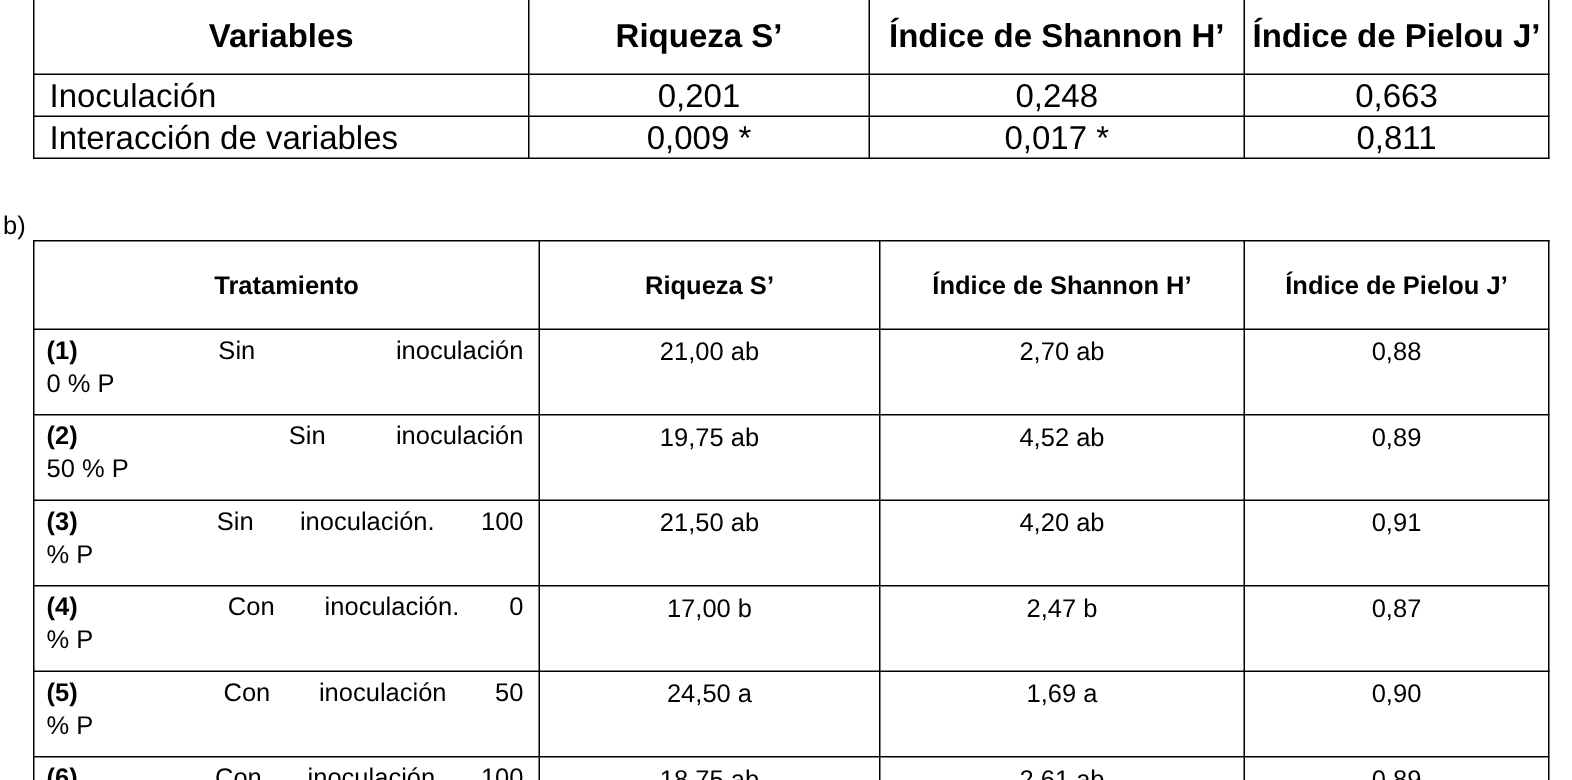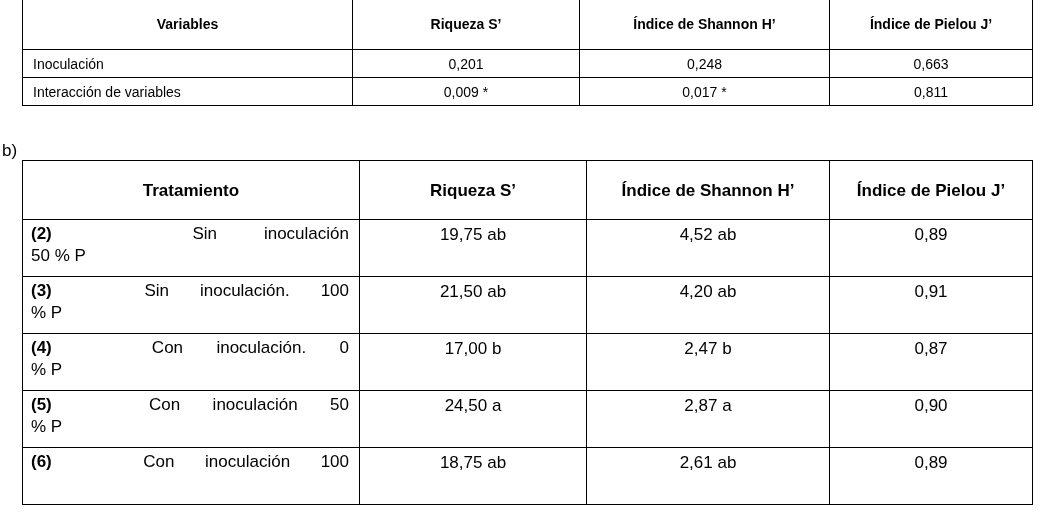--- a/index.html
+++ b/index.html
@@ -27,21 +27,21 @@
     position: absolute;
     left: 22px;
     top: -2px;
     width: 1010px;
     border-collapse: collapse;
     table-layout: fixed;
   }
   .table-a td, .table-a th {
     border: 1px solid #000000;
     padding: 2px 4px;
-    font-size: 14px;
+    font-size: 22px;
     vertical-align: middle;
   }
   .table-a thead th {
     font-weight: bold;
     text-align: center;
     height: 46px;
     line-height: 20px;
   }
   .table-a tbody td {
     height: 23px;
@@ -155,41 +155,47 @@
     <thead>
       <tr>
         <th>Tratamiento</th>
         <th>Riqueza S’</th>
         <th>Índice de Shannon H’</th>
         <th>Índice de Pielou J’</th>
       </tr>
     </thead>
     <tbody>
       <tr>
+        <td class="treat-cell"><span class="num">(1)</span> <span>Sin inoculación</span><span class="line2">0 % P</span></td>
+        <td class="val-cell">21,00 ab</td>
+        <td class="val-cell">2,70 ab</td>
+        <td class="val-cell">0,88</td>
+      </tr>
+      <tr>
         <td class="treat-cell"><span class="num">(2)</span> &nbsp;&nbsp;<span>Sin inoculación</span><span class="line2">50 % P</span></td>
         <td class="val-cell">19,75 ab</td>
         <td class="val-cell">4,52 ab</td>
         <td class="val-cell">0,89</td>
       </tr>
       <tr>
         <td class="treat-cell"><span class="num">(3)</span> &nbsp;&nbsp;<span>Sin inoculación.   100</span><span class="line2">% P</span></td>
         <td class="val-cell">21,50 ab</td>
         <td class="val-cell">4,20 ab</td>
         <td class="val-cell">0,91</td>
       </tr>
       <tr>
         <td class="treat-cell"><span class="num">(4)</span> &nbsp;&nbsp;<span>Con inoculación.    0</span><span class="line2">% P</span></td>
         <td class="val-cell">17,00  b</td>
         <td class="val-cell">2,47  b</td>
         <td class="val-cell">0,87</td>
       </tr>
       <tr>
         <td class="treat-cell"><span class="num">(5)</span> &nbsp;&nbsp;<span>Con inoculación     50</span><span class="line2">% P</span></td>
         <td class="val-cell">24,50  a</td>
-        <td class="val-cell">2,87  a</td>
+        <td class="val-cell">1,69  a</td>
         <td class="val-cell">0,90</td>
       </tr>
       <tr>
         <td class="treat-cell"><span class="num">(6)</span> &nbsp;&nbsp;<span>Con inoculación   100</span></td>
         <td class="val-cell">18,75 ab</td>
         <td class="val-cell">2,61 ab</td>
         <td class="val-cell">0,89</td>
       </tr>
     </tbody>
   </table>

